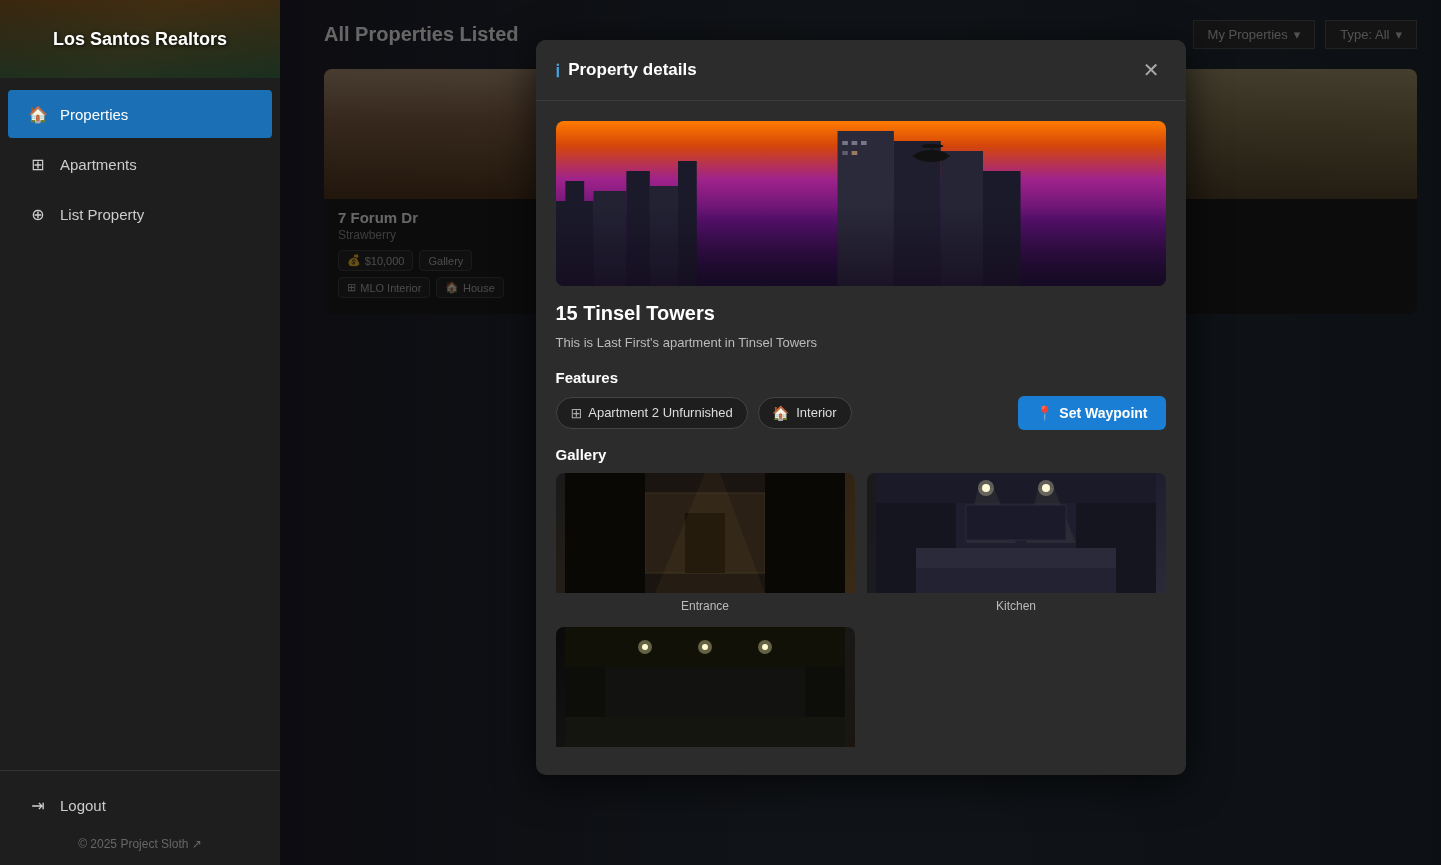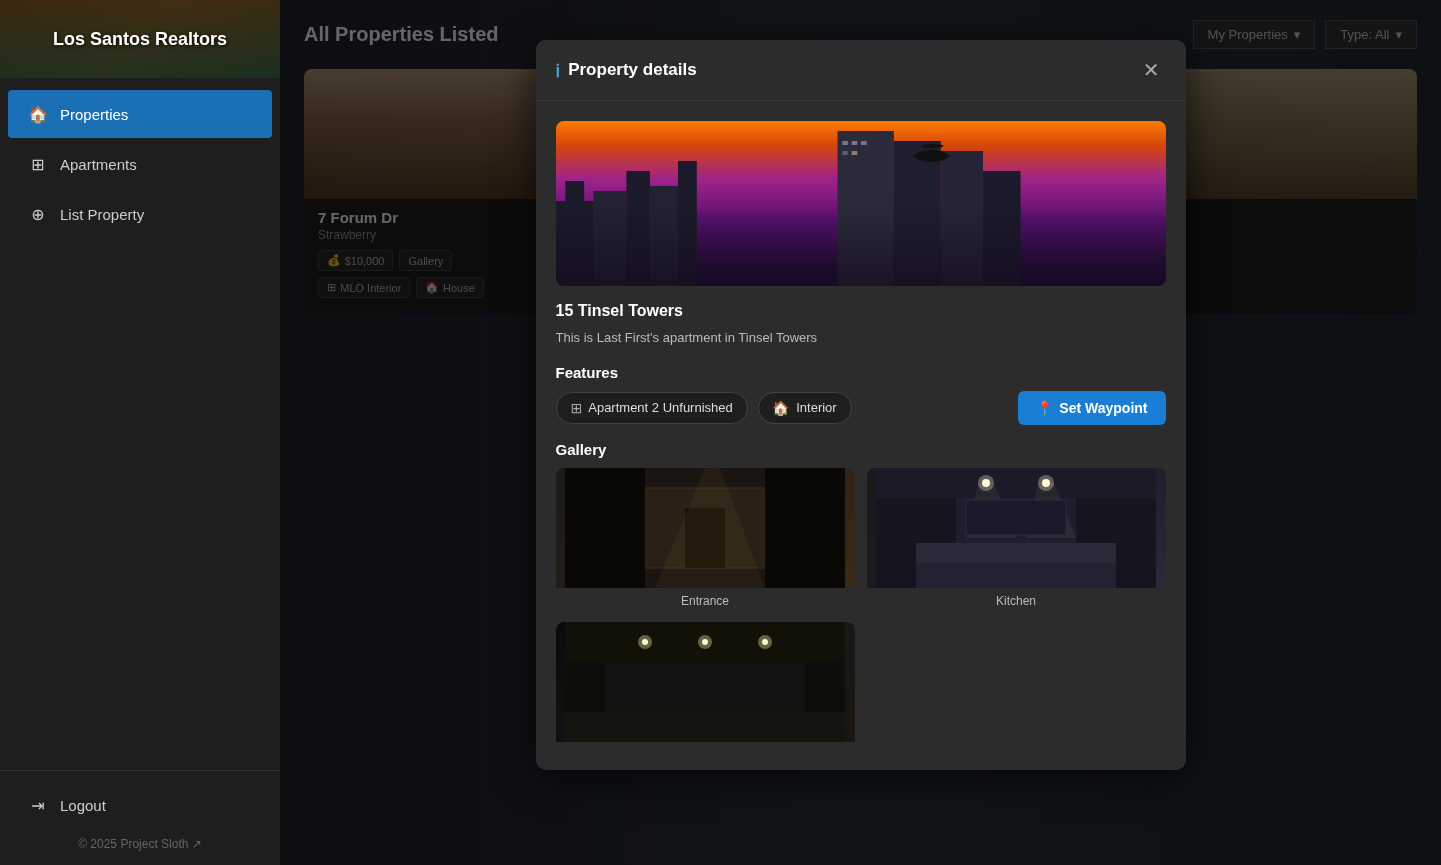--- a/index.html
+++ b/index.html
@@ -95,20 +95,21 @@
       color: #666;
       padding: 8px 0 4px;
     }
 
     
     .main {
       flex: 1;
       background: #2a2a2a;
       position: relative;
       overflow: hidden;
+      padding-left: 20px;
     }
     .main-bg {
       position: absolute;
       inset: 0;
       background: linear-gradient(to right, #1a1a2e 0%, #2a3a4a 50%, #1a2a3a 100%);
       opacity: 0.6;
     }
     .main-content {
       position: relative;
       z-index: 1;
@@ -268,21 +269,21 @@
     }
     .modal-hero-city {
       position: absolute;
       bottom: 0;
       left: 0;
       right: 0;
       height: 80px;
       background: linear-gradient(to top, rgba(20,10,30,0.7), transparent);
     }
     .property-detail-title {
-      font-size: 16px;
+      font-size: 20px;
       font-weight: 700;
       color: #fff;
       margin-bottom: 8px;
     }
     .property-detail-desc {
       font-size: 13px;
       color: #bbb;
       margin-bottom: 16px;
       line-height: 1.5;
     }

